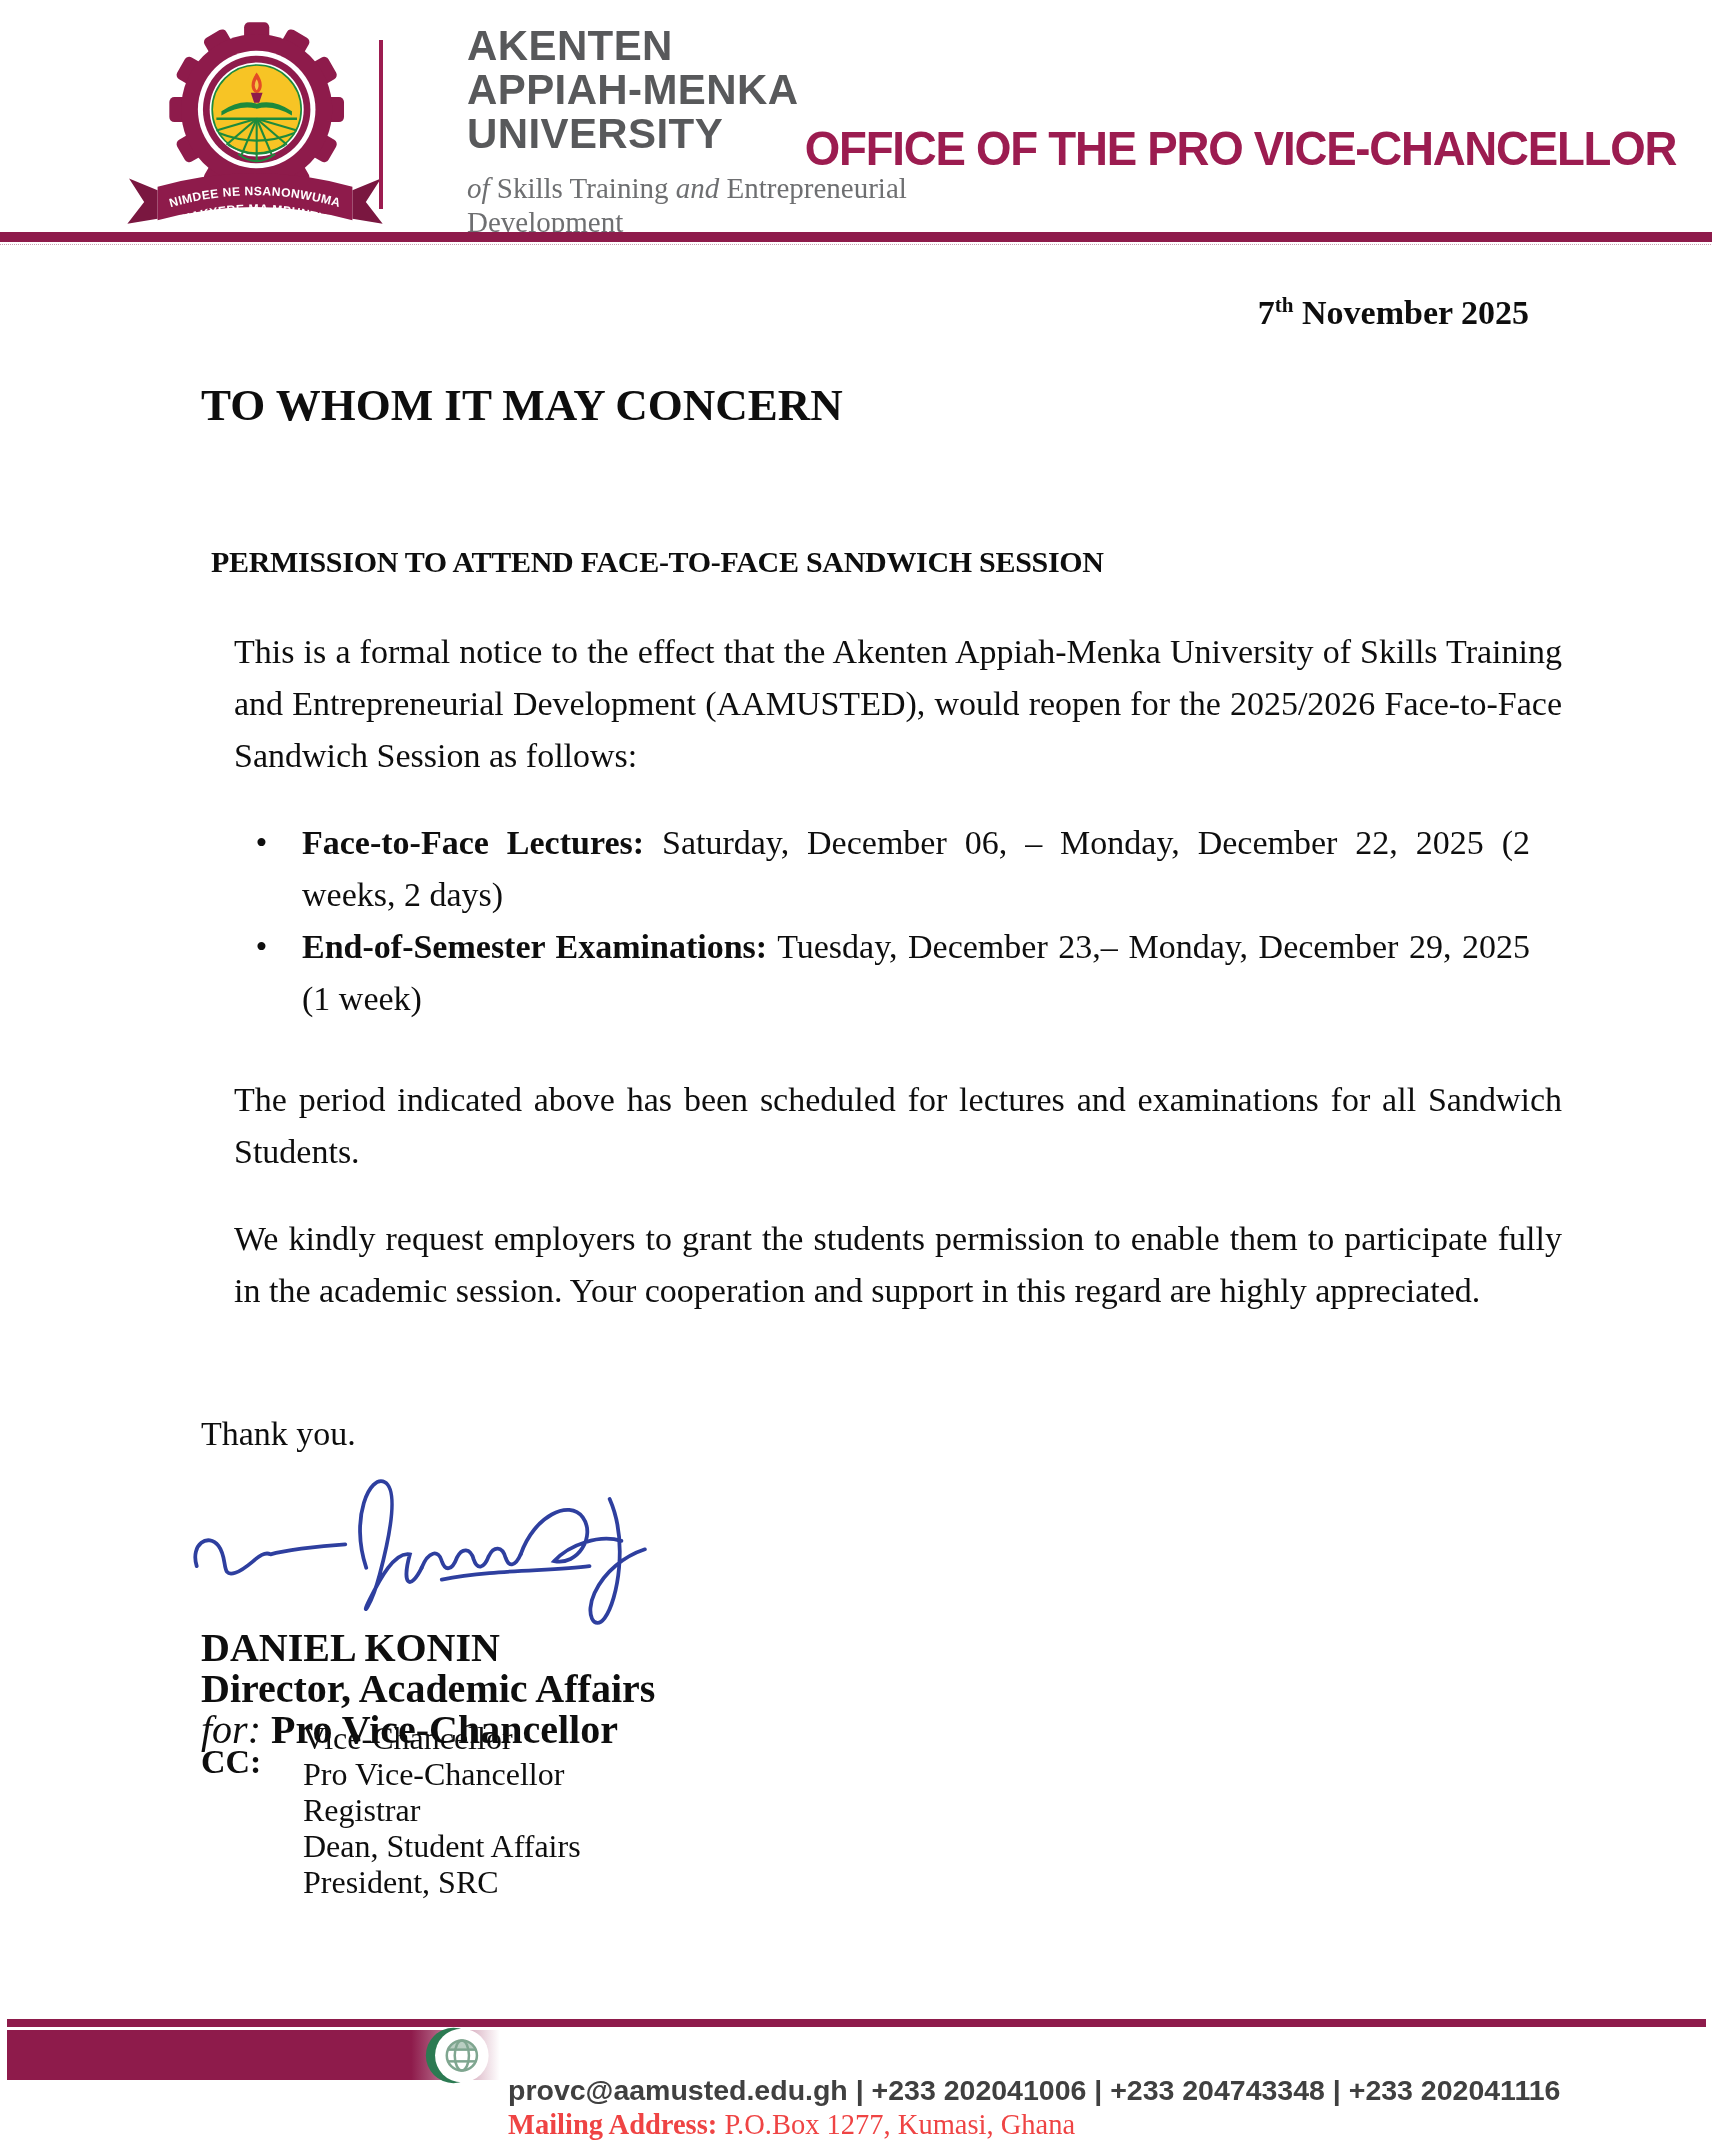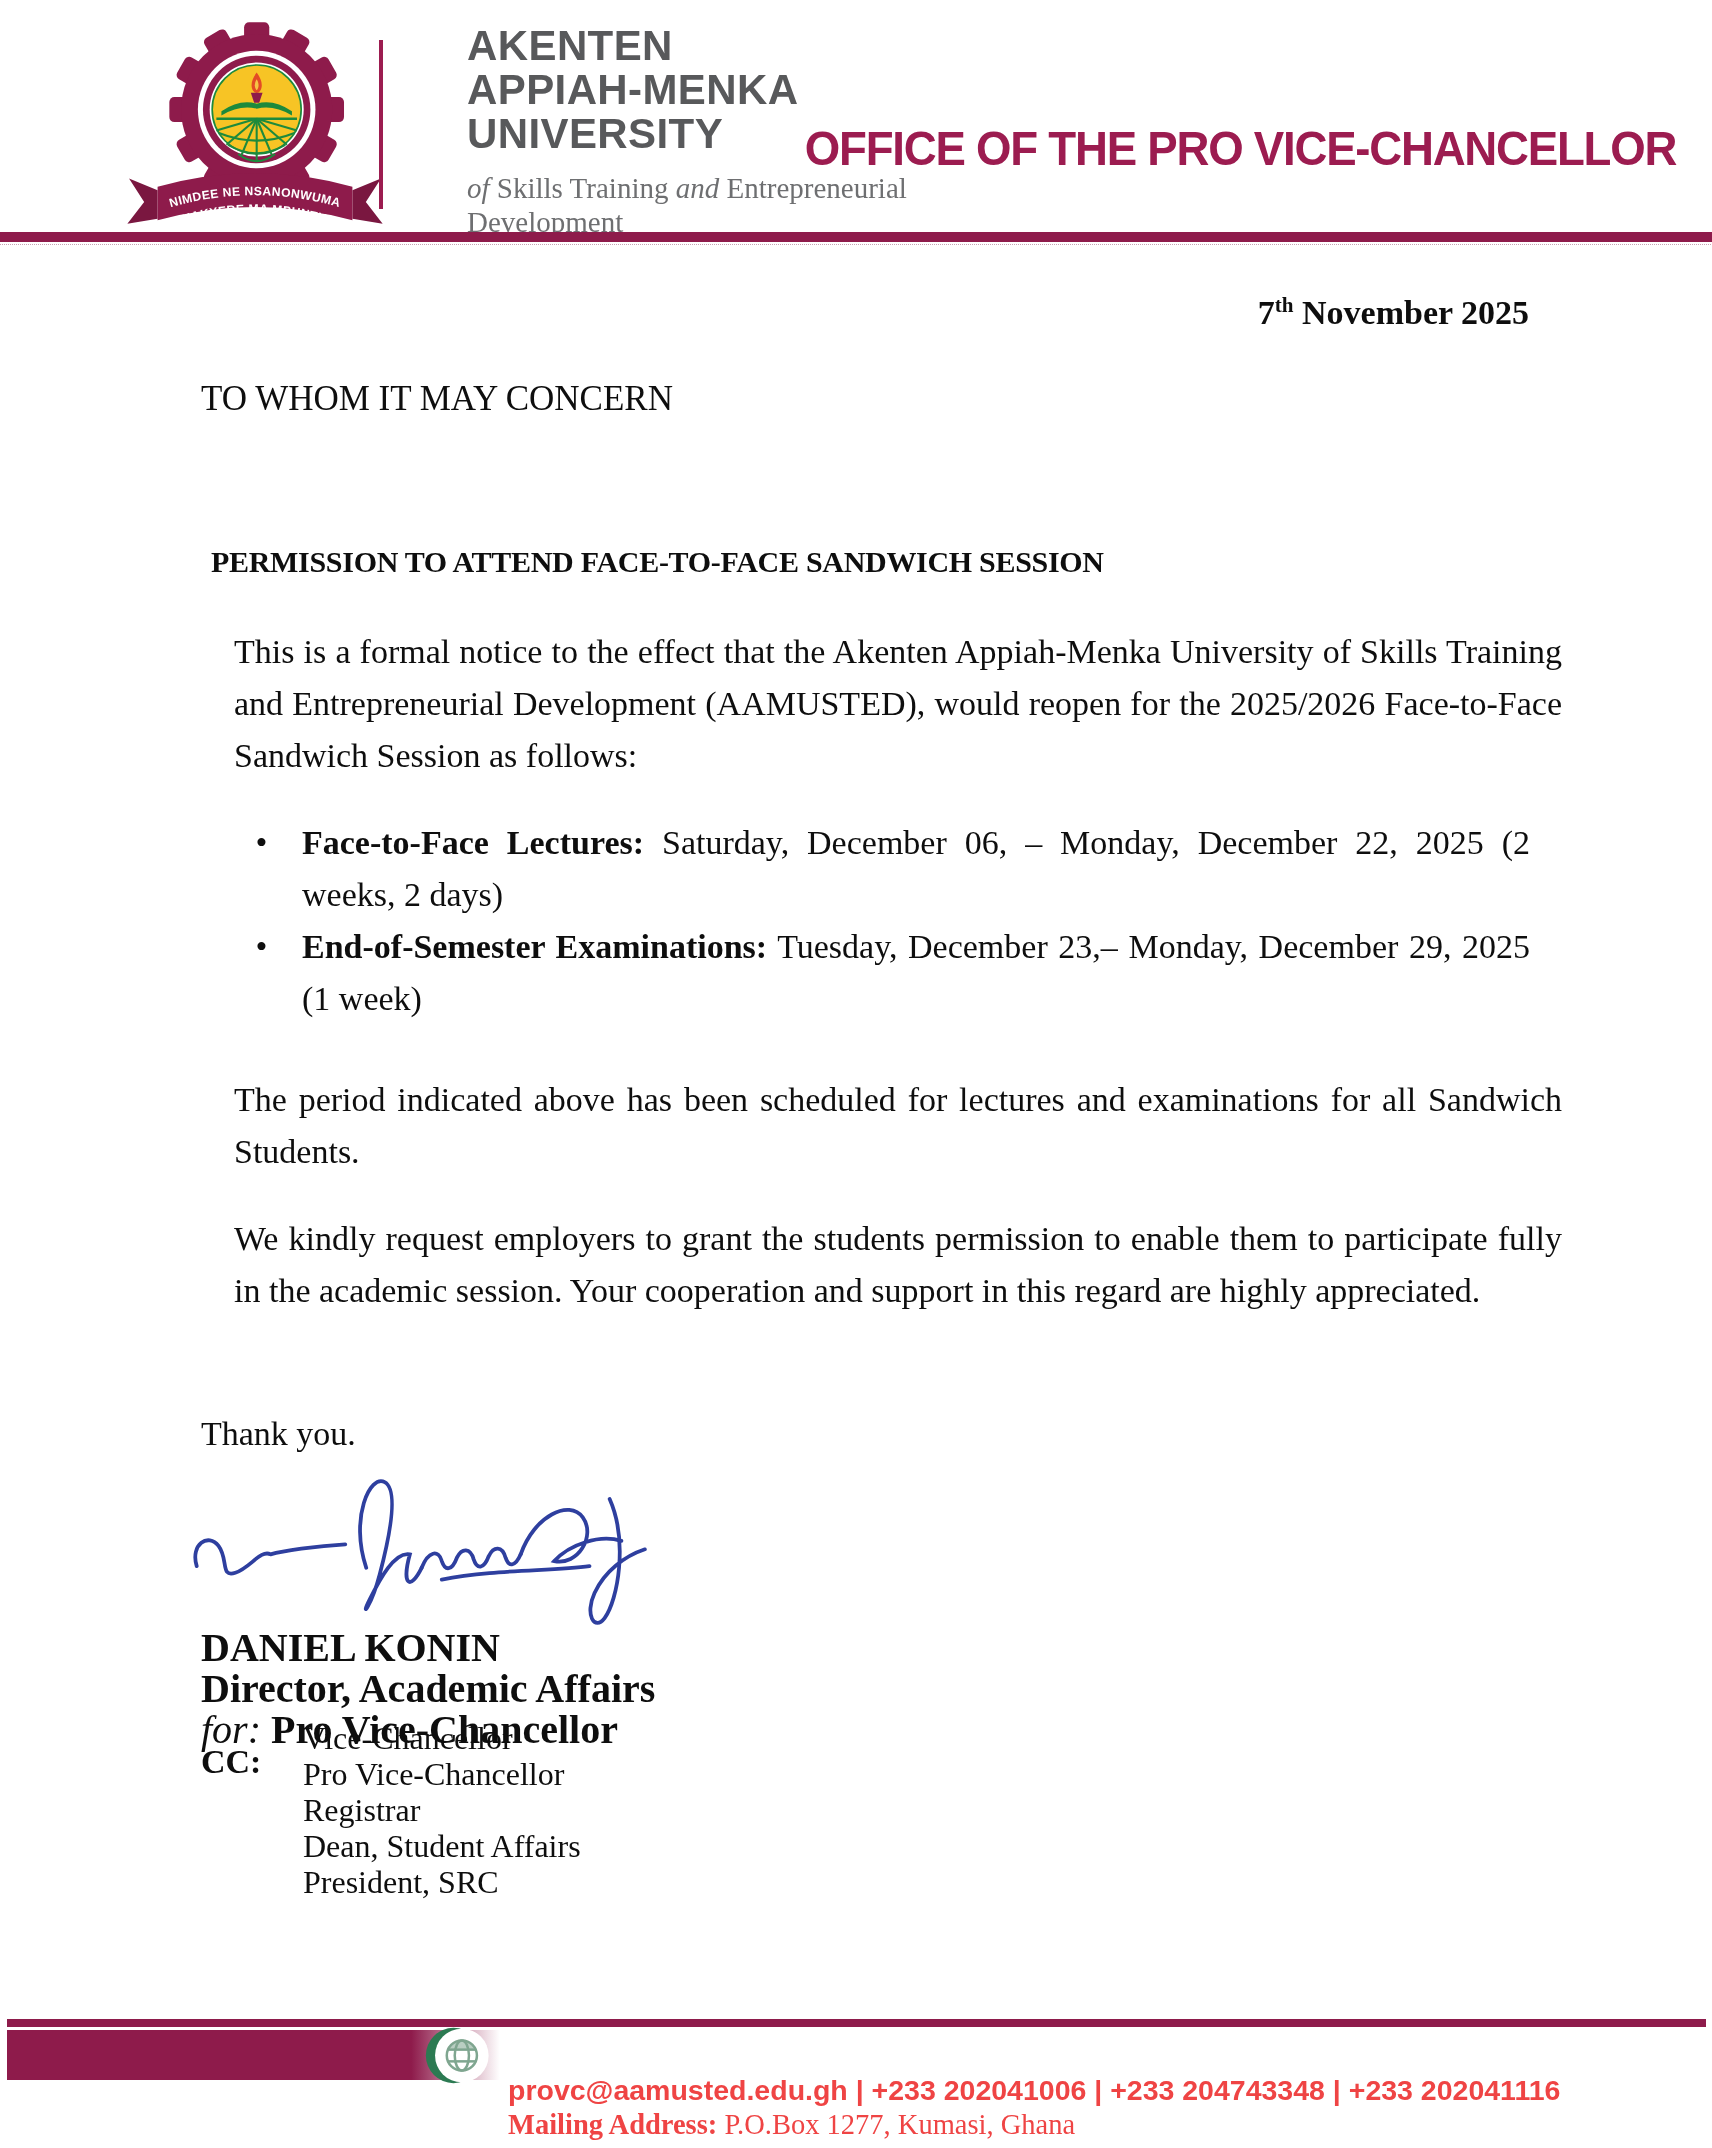--- a/index.html
+++ b/index.html
@@ -16,21 +16,21 @@
   .office-title{position:absolute;right:37px;top:121px;font-family:"Liberation Sans",sans-serif;
                 font-weight:bold;font-size:48px;color:#9c1c50;letter-spacing:-1.3px;
                 transform:scaleX(.95);transform-origin:right center;white-space:nowrap;}
   .hrule{position:absolute;left:0;top:232px;width:1713px;height:10px;background:#8e1b4b;}
   .hrule-dots{position:absolute;left:0;top:244px;width:1713px;height:0;border-top:1.7px dotted #c9a3b4;}
 
   
   .date{position:absolute;left:0;top:294px;width:1529px;text-align:right;
         font-weight:bold;font-size:34px;}
   .date sup{font-size:0.62em;vertical-align:super;line-height:0;}
-  .salutation{position:absolute;left:201px;top:379px;font-weight:normal;font-size:35px;}
+  .salutation{position:absolute;left:201px;top:379px;font-weight:bold;font-size:45px;}
   .subject{position:absolute;left:211px;top:545px;font-weight:bold;font-size:30px;letter-spacing:-0.3px;
            white-space:nowrap;}
   .para{position:absolute;left:201px;width:1328px;font-size:34px;line-height:52px;text-align:justify;margin-left:33px;}
   .p1{top:626px;}
   .p2{top:1074px;}
   .p3{top:1213px;}
   .bullets{position:absolute;left:252px;top:817px;width:1278px;margin:0;padding:0;list-style:none;
            font-size:34px;line-height:52px;}
   .bullets li{position:relative;padding-left:50px;text-align:justify;}
   .bullets li::before{content:"\2022";position:absolute;left:3.4px;top:0;font-size:1em;}
@@ -48,21 +48,21 @@
   .cc-list{margin:0 0 0 102px;padding:0;list-style:none;}
 
   
   .f-thinline{position:absolute;left:6.7px;top:2019px;width:1699px;height:8.4px;background:#8e1b4b;}
   .f-block{position:absolute;left:6.7px;top:2030px;width:493px;height:50px;
            background:linear-gradient(90deg,#8e1b4b 0%,#8e1b4b 82%,#ffffff 100%);}
   .f-globe{position:absolute;left:425px;top:2022px;}
   .f-web{position:absolute;left:508px;top:2029px;font-family:"Liberation Sans",sans-serif;
          font-weight:bold;font-size:38px;color:#141414;}
   .f-contact{position:absolute;left:508px;top:2074px;font-family:"Liberation Sans",sans-serif;
-             font-weight:bold;font-size:28.5px;color:#ef4444;}
+             font-weight:bold;font-size:28.5px;color:#404040;}
   .f-mail{position:absolute;left:508px;top:2109px;font-family:Liberation Serif, serif;
           font-size:28.5px;color:#ef4444;}
 </style>
 </head>
 <body>
 
 <div class="page">
 
   <svg class="logo-svg" width="262" height="232" viewBox="0 0 312 276">
     <g>

